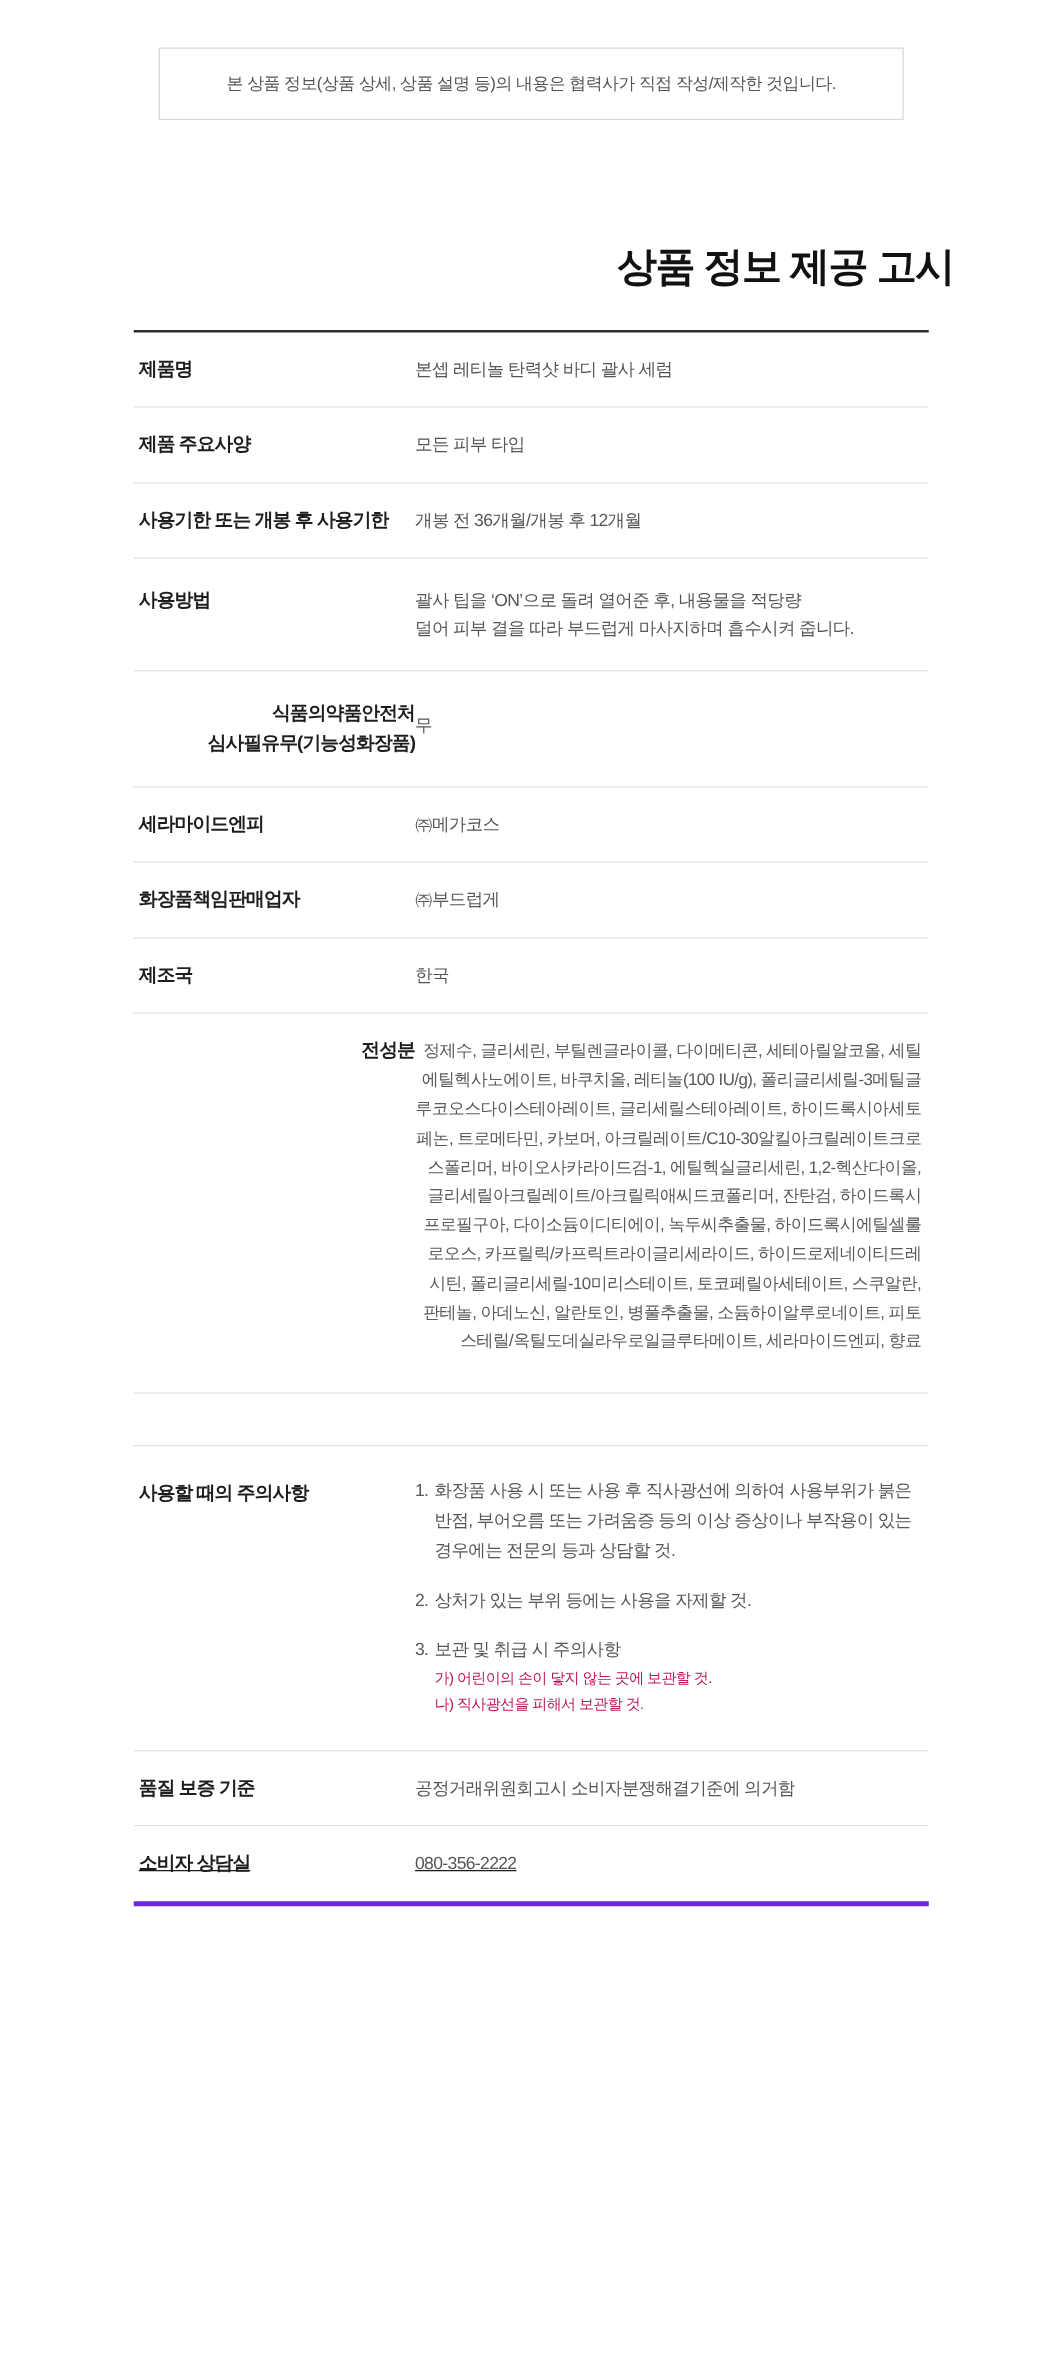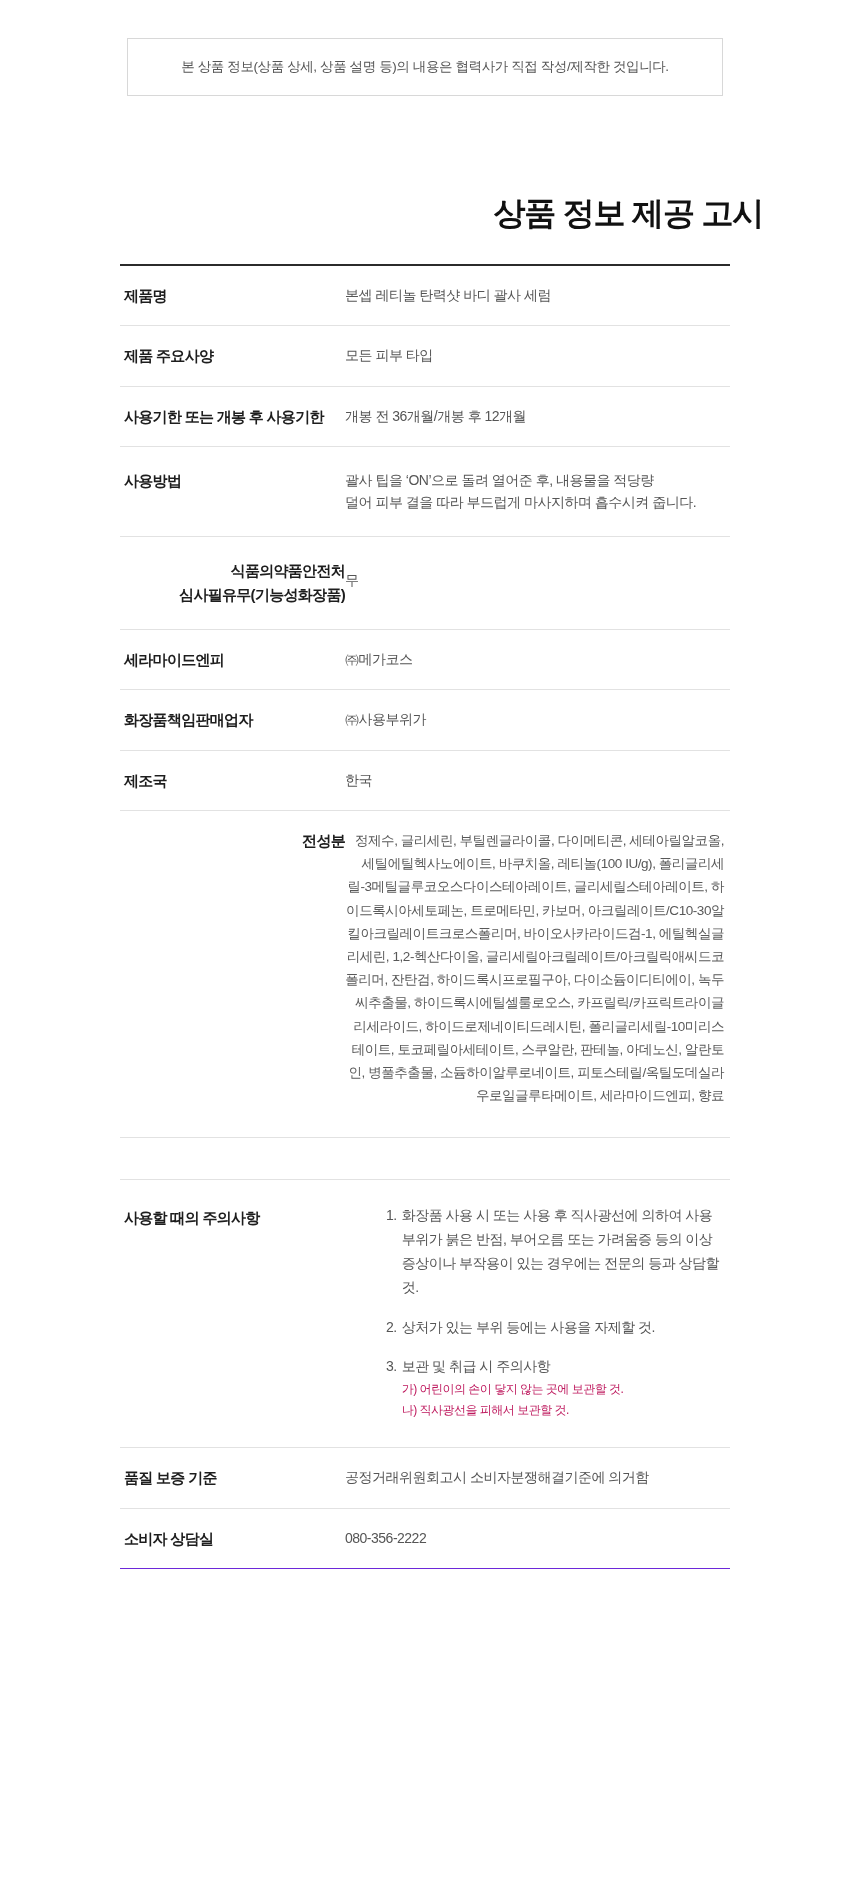--- a/index.html
+++ b/index.html
@@ -43,21 +43,21 @@
     text-align: right;
     font-size: 32px;
     font-weight: 700;
     letter-spacing: -1.2px;
     color: #111111;
     margin: 96px 0 28px 0;
   }
 
   
   .spec-table {
-    margin: 0 33px;
+    margin: 0 20px;
     border-top: 2px solid #2b2b2b;
   }
   .row {
     display: flex;
     align-items: flex-start;
     border-bottom: 1px solid #e2e2e2;
     padding: 18px 0 18px 0;
     min-height: 54px;
   }
   .row.tall { padding: 22px 0 22px 0; }
@@ -118,24 +118,24 @@
   .caution-body { flex: 1 1 auto; }
   .sub-list {
     margin-top: 12px;
     padding-left: 20px;
     font-size: 12px;
     color: #be185d;
     line-height: 1.75;
   }
   .sub-item { display: block; }
 
-  .row.caution { padding-top: 24px; padding-bottom: 26px; gap: 41px; }
+  .row.caution { padding-top: 24px; padding-bottom: 26px; }
   .row.caution .row-label { padding-top: 2px; }
 
-  .row.last { border-bottom: 1px solid #6d28d9; }
+  .row.last { border-bottom: 4px solid #6d28d9; text-decoration: underline; }
 
   .bottom-space { height: 120px; }
 </style>
 </head>
 <body>
 
 <div class="page">
 
   <div class="notice">
     <span class="notice-text">본 상품 정보(상품 상세, 상품 설명 등)의 내용은 협력사가 직접 작성/제작한 것입니다.</span>
@@ -173,21 +173,21 @@
       <div class="row-value offset">무</div>
     </div>
 
     <div class="row">
       <div class="row-label">세라마이드엔피</div>
       <div class="row-value">㈜메가코스</div>
     </div>
 
     <div class="row">
       <div class="row-label">화장품책임판매업자</div>
-      <div class="row-value">㈜사용부위가</div>
+      <div class="row-value">㈜부드럽게</div>
     </div>
 
     <div class="row">
       <div class="row-label">제조국</div>
       <div class="row-value">한국</div>
     </div>
 
     <div class="row ingredients">
       <div class="row-label">전성분</div>
       <div class="row-value">정제수, 글리세린, 부틸렌글라이콜, 다이메티콘, 세테아릴알코올, 세틸에틸헥사노에이트, 바쿠치올, 레티놀(100 IU/g), 폴리글리세릴-3메틸글루코오스다이스테아레이트, 글리세릴스테아레이트, 하이드록시아세토페논, 트로메타민, 카보머, 아크릴레이트/C10-30알킬아크릴레이트크로스폴리머, 바이오사카라이드검-1, 에틸헥실글리세린, 1,2-헥산다이올, 글리세릴아크릴레이트/아크릴릭애씨드코폴리머, 잔탄검, 하이드록시프로필구아, 다이소듐이디티에이, 녹두씨추출물, 하이드록시에틸셀룰로오스, 카프릴릭/카프릭트라이글리세라이드, 하이드로제네이티드레시틴, 폴리글리세릴-10미리스테이트, 토코페릴아세테이트, 스쿠알란, 판테놀, 아데노신, 알란토인, 병풀추출물, 소듐하이알루로네이트, 피토스테릴/옥틸도데실라우로일글루타메이트, 세라마이드엔피, 향료</div>

